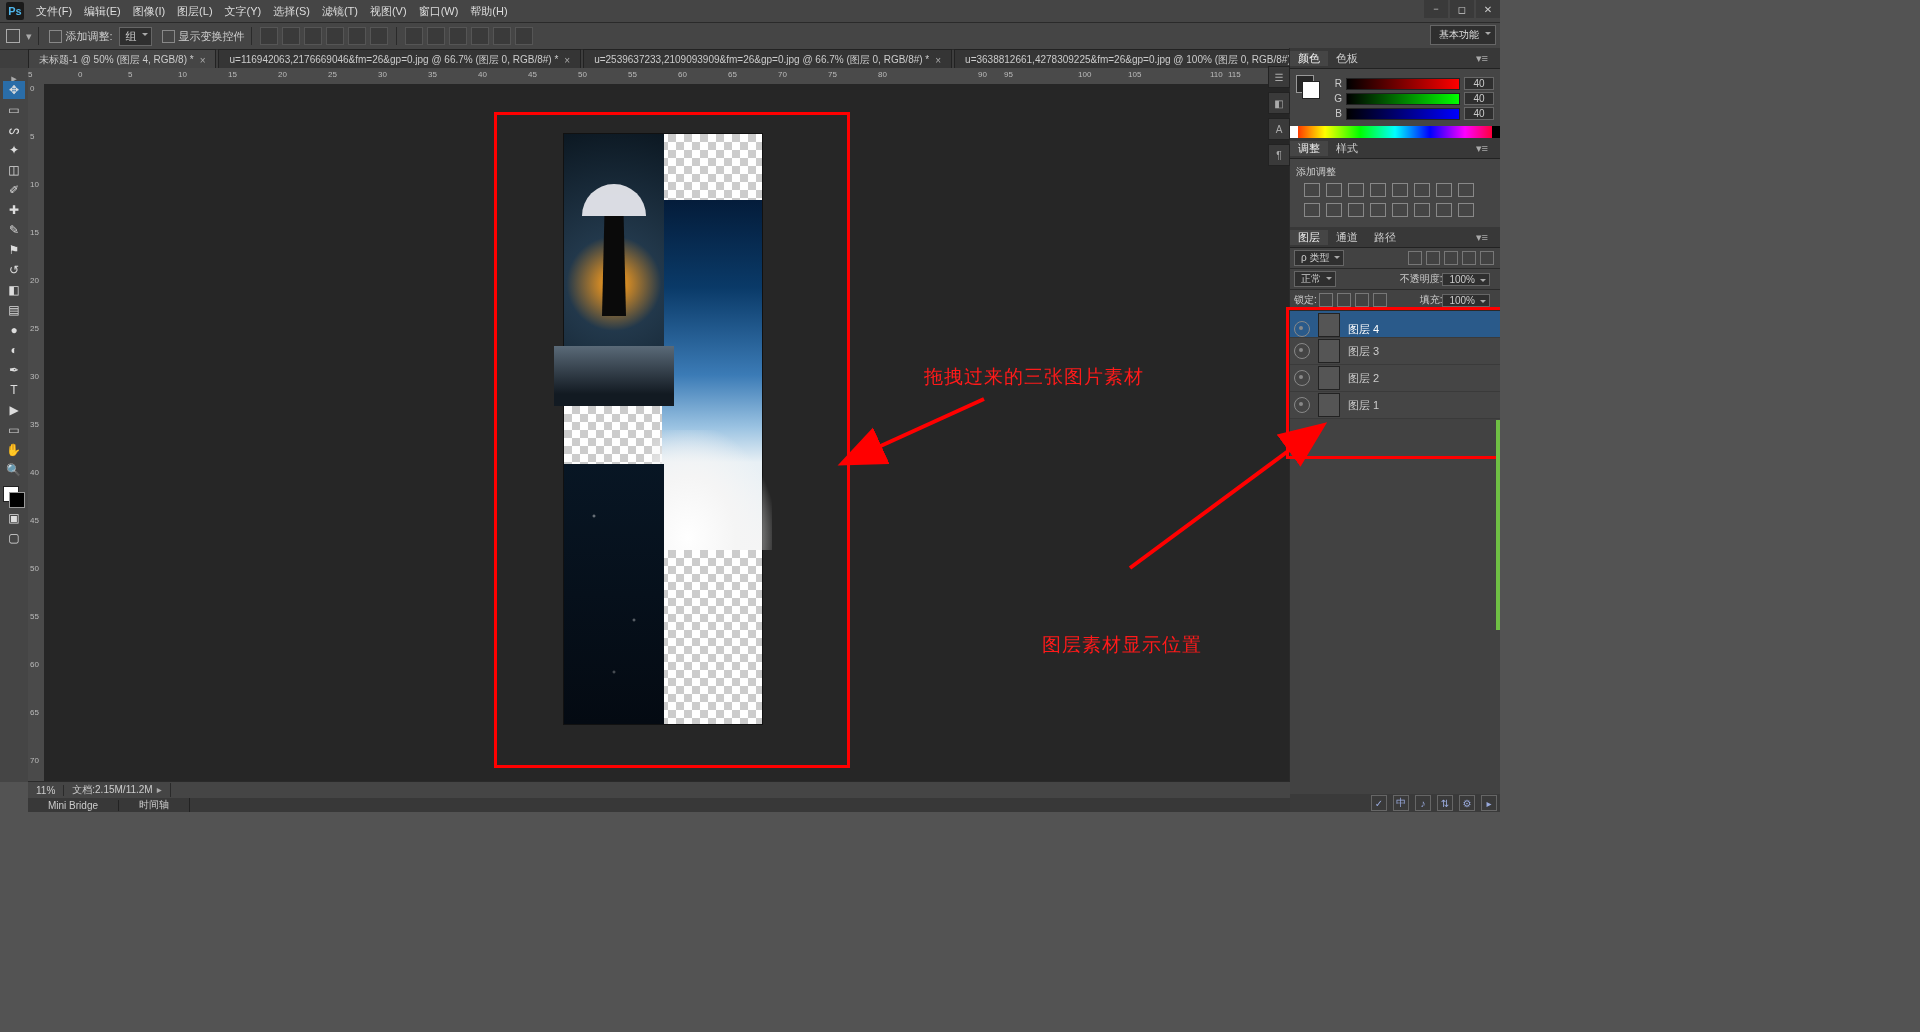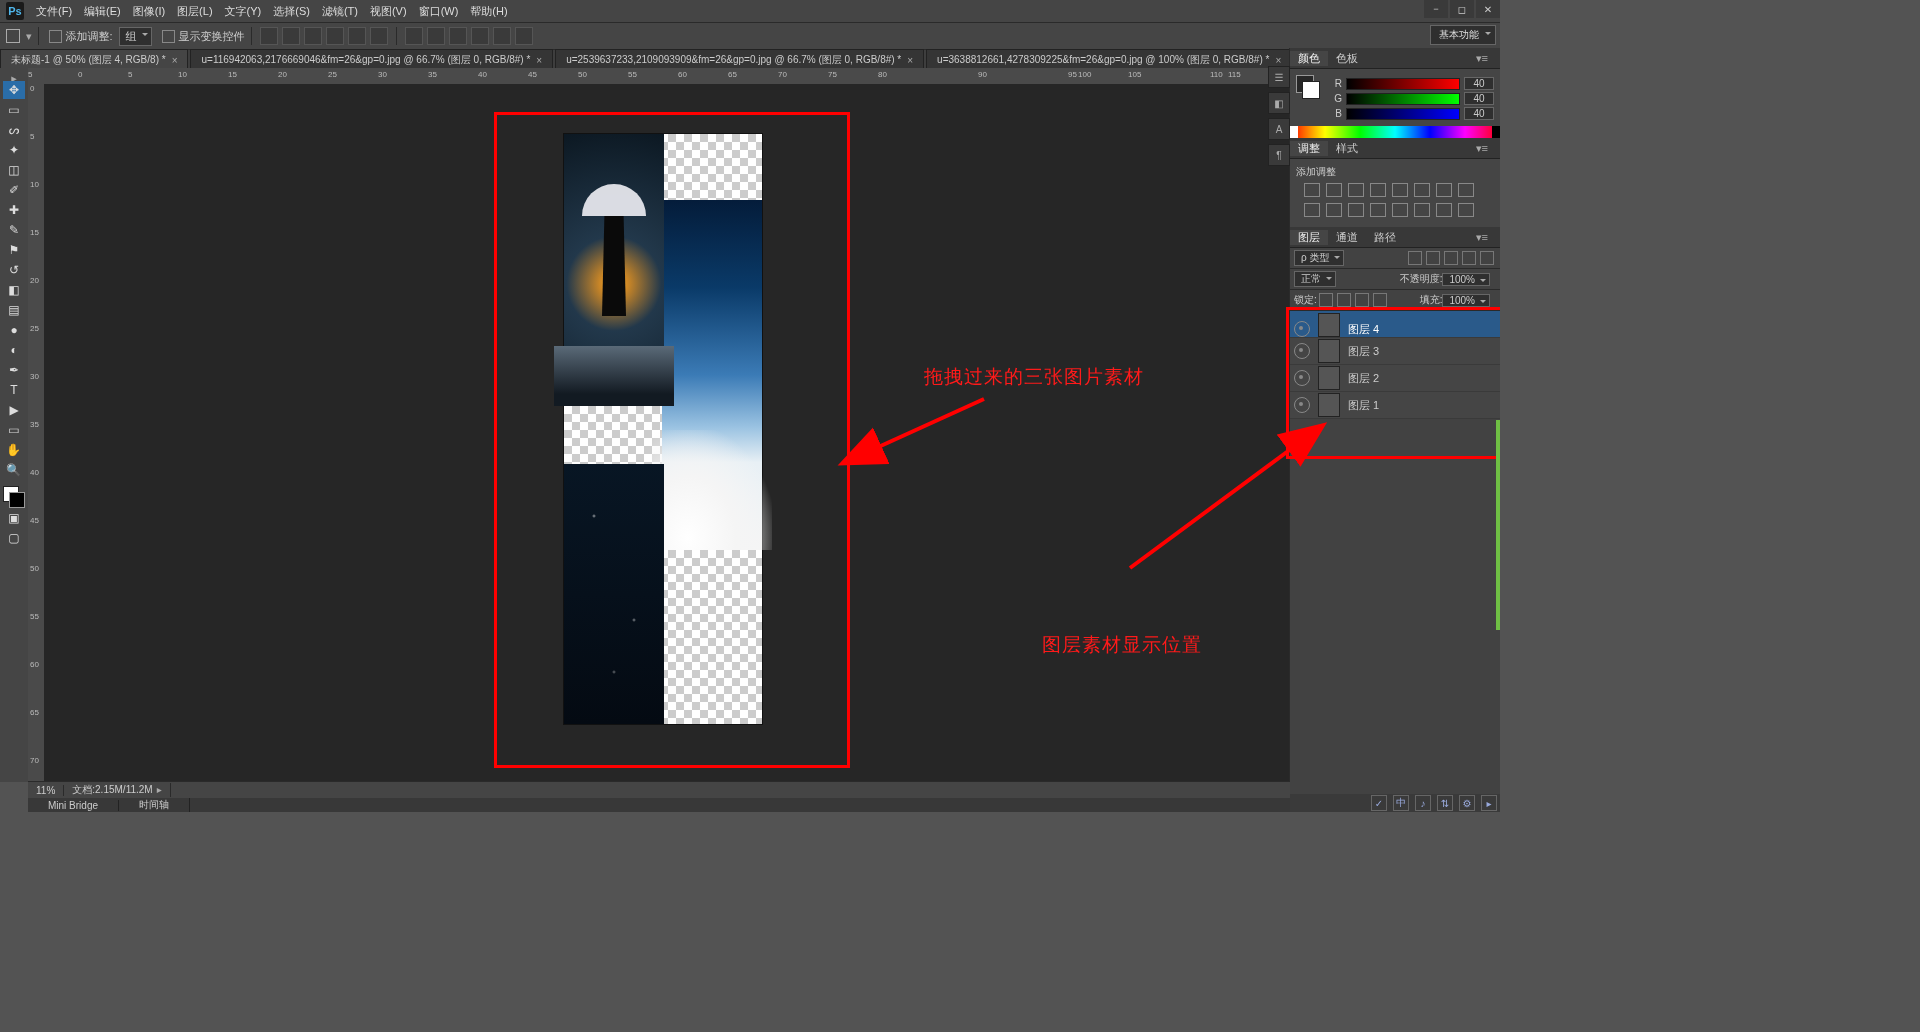--- a/index.html
+++ b/index.html
@@ -16,21 +16,21 @@
   .optbar .movecursor::before{content:"";position:absolute;inset:0;border:1px solid #aaa;}
   .optbar .chk{width:11px;height:11px;border:1px solid #888;display:inline-block;margin:0 4px;}
   .optbar .ddl{background:#2f2f2f;border:1px solid #666;padding:1px 14px 1px 6px;margin:0 6px;position:relative;}
   .optbar .ddl::after{content:"";position:absolute;right:3px;top:5px;border:3px solid transparent;border-top-color:#aaa;}
   .optbar .sep{width:1px;height:18px;background:#2a2a2a;margin:0 6px;}
   .optbar .aic{width:16px;height:16px;border:1px solid #555;background:#3a3a3a;margin:0 2px;}
   .pillbox{position:absolute;right:4px;top:24px;height:22px;display:flex;align-items:center;}
   .pillbox .pill{background:#2f2f2f;border:1px solid #666;padding:2px 16px 2px 8px;font-size:10px;color:#ddd;position:relative;}
   .pillbox .pill::after{content:"";position:absolute;right:4px;top:6px;border:3px solid transparent;border-top-color:#aaa;}
   
-  .tabrow{height:20px;background:#3e3e3e;display:flex;align-items:flex-end;border-bottom:1px solid #14b8a6;font-size:10px;color:#ccc;}
+  .tabrow{height:20px;background:#3e3e3e;display:flex;align-items:flex-end;border-bottom:1px solid #14b8a6;padding-left:28px;font-size:10px;color:#ccc;}
   .tabrow .tab{padding:3px 10px 3px 10px;background:#353535;border:1px solid #222;border-bottom:none;margin-right:2px;display:flex;align-items:center;white-space:nowrap;max-width:360px;overflow:hidden;}
   .tabrow .tab.active{background:#454545;border-bottom:1px solid #454545;margin-bottom:-1px;}
   .tabrow .tab .x{margin-left:6px;color:#aaa;}
   .tabrow .rarrow{color:#aaa;padding:0 6px;}
   
   .hruler{position:absolute;left:28px;top:68px;right:210px;height:16px;background:#4a4a4a;border-bottom:1px solid #2a2a2a;font-size:8px;color:#bbb;overflow:hidden;}
   .hruler span{position:absolute;top:2px;}
   .vruler{position:absolute;left:28px;top:84px;width:16px;bottom:30px;background:#4a4a4a;border-right:1px solid #2a2a2a;font-size:8px;color:#bbb;}
   .vruler span{position:absolute;left:2px;}
   
@@ -224,21 +224,21 @@
     <span style="left: 500px;">45</span>
     <span style="left: 550px;">50</span>
     <span style="left: 600px;">55</span>
     <span style="left: 650px;">60</span>
     <span style="left: 700px;">65</span>
     <span style="left: 750px;">70</span>
     <span style="left: 800px;">75</span>
     <span style="left: 850px;">80</span>
     <span style="left: 900px; margin-top: 28px;">85</span>
     <span style="left: 950px;">90</span>
-    <span style="left: 1040px;">95</span>
+    <span style="left: 976px;">95</span>
     <span style="left: 1050px;">100</span>
     <span style="left: 1100px;">105</span>
     <span style="left: 1182px;">110</span>
     <span style="left: 1200px;">115</span>
     <span style="left: 1250px;">120</span>
   </div>
 <div class="vruler" id="vruler">
     <span style="top: 0px;">0</span>
     <span style="top: 48px;">5</span>
     <span style="top: 96px;">10</span>

